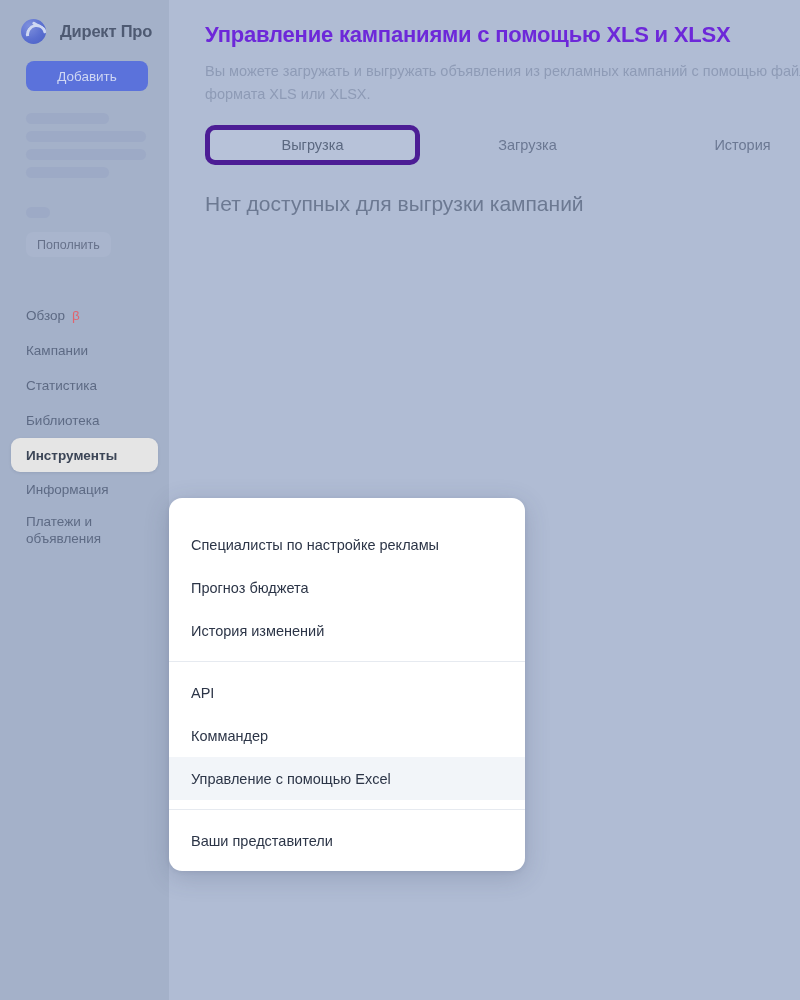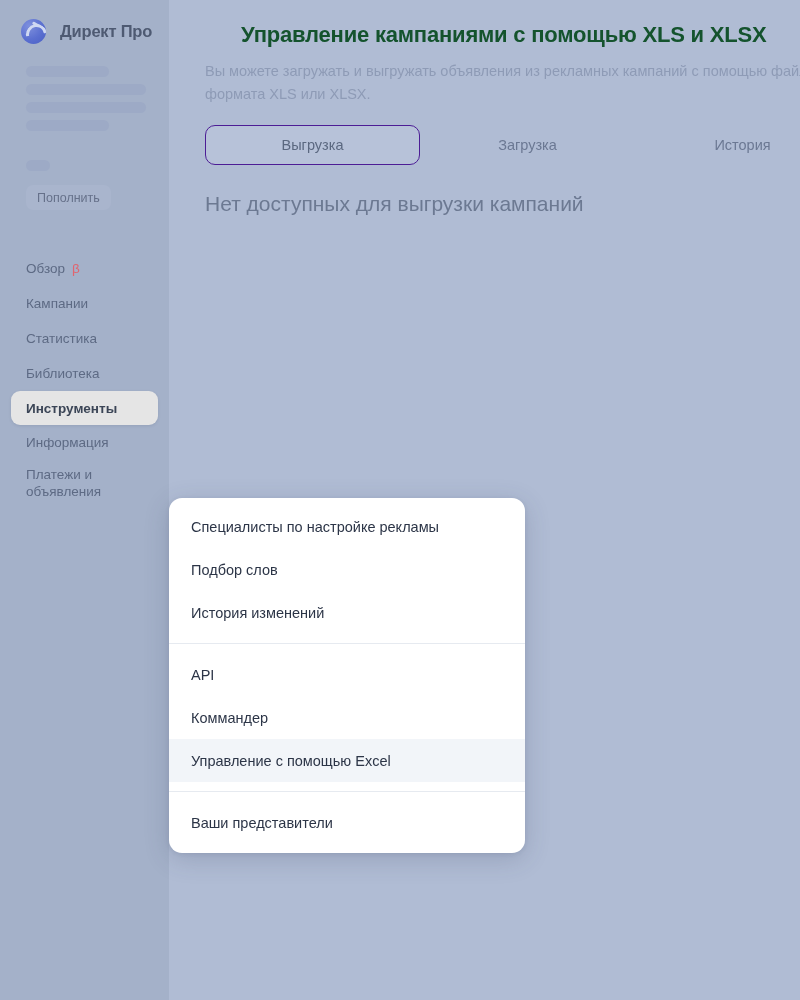--- a/index.html
+++ b/index.html
@@ -182,25 +182,24 @@
     flex: 1;
     height: 1000px;
     padding: 16px 0 0 36px;
     position: relative;
     overflow: hidden;
   }
 
   .page-title {
     font-size: 22px;
     font-weight: 700;
-    color: #14532d;
+    color: #6d28d9;
     letter-spacing: -0.2px;
     white-space: nowrap;
     margin-top: 6px;
-    margin-left: 36px;
   }
 
   .page-desc {
     margin-top: 12px;
     font-size: 14.5px;
     line-height: 23px;
     color: #8e9bb6;
     width: 660px;
     white-space: pre-line;
   }
@@ -219,41 +218,41 @@
     align-items: center;
     justify-content: center;
     font-size: 14.5px;
     color: #6b7893;
     cursor: pointer;
     border-radius: 10px;
     white-space: nowrap;
   }
   .tab.active {
     background: #b7c2d9;
-    border: 1px solid #4c1d95;
+    border: 5px solid #4c1d95;
     color: #5b6880;
   }
 
   .empty-state {
     margin-top: 27px;
     font-size: 21px;
     color: #6c7992;
     white-space: nowrap;
   }
 
   
   .menu {
     position: absolute;
     left: 169px;
     top: 498px;
     width: 356px;
     background: #ffffff;
     border-radius: 13px;
     box-shadow: 0 6px 26px rgba(50,62,92,0.20), 0 1px 4px rgba(50,62,92,0.10);
-    padding: 7px 0 9px 0;
+    padding: 25px 0 9px 0;
     overflow: hidden;
   }
   .menu-item {
     height: 43px;
     display: flex;
     align-items: center;
     padding: 0 22px;
     font-size: 14.5px;
     color: #2c3547;
     cursor: pointer;
@@ -273,20 +272,21 @@
 
 <div class="app">
 
   <aside class="sidebar">
 
     <div class="brand">
       <span class="brand-logo"></span>
       <span class="brand-name">Директ Про</span>
     </div>
 
+    <button class="add-btn">Добавить</button>
 
     <div class="skeletons">
       <div class="skel w1"></div>
       <div class="skel w2"></div>
       <div class="skel w3"></div>
       <div class="skel w4"></div>
     </div>
 
     <div class="skel-pill"></div>
 
@@ -329,21 +329,21 @@
       <div class="tab">История</div>
     </div>
 
     <div class="empty-state">Нет доступных для выгрузки кампаний</div>
 
   </main>
 
   <div class="menu">
 
     <div class="menu-item">Специалисты по настройке рекламы</div>
-    <div class="menu-item">Подбор слов</div>
+    <div class="menu-item">Прогноз бюджета</div>
     <div class="menu-item">История изменений</div>
 
     <div class="menu-sep"></div>
 
     <div class="menu-item">API</div>
     <div class="menu-item">Коммандер</div>
     <div class="menu-item highlighted">Управление с помощью Excel</div>
 
     <div class="menu-sep"></div>
 

